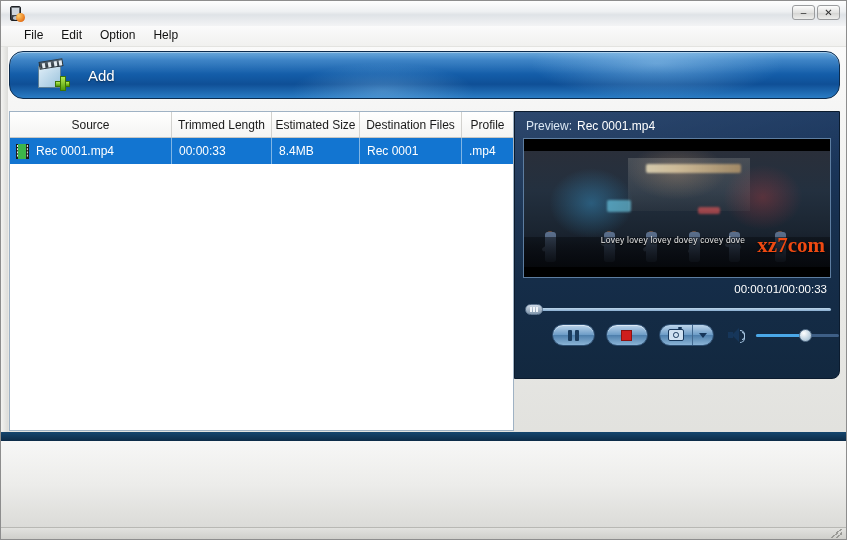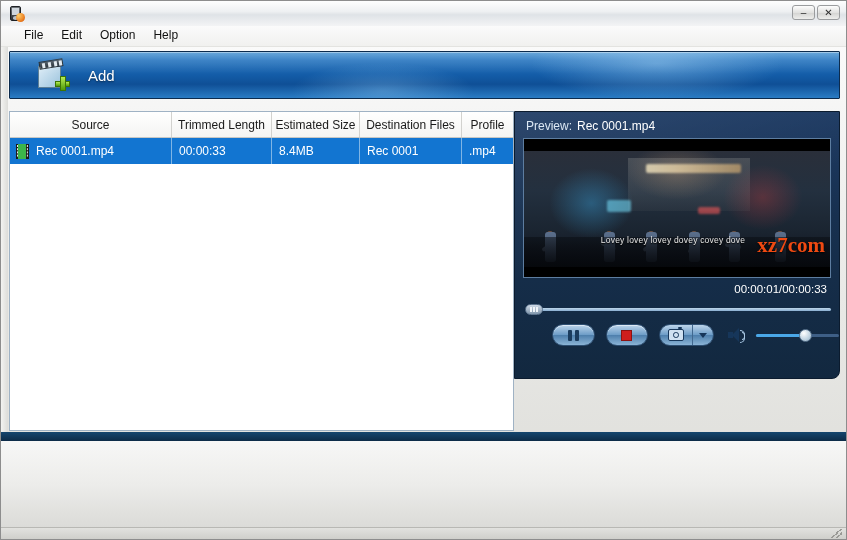--- a/index.html
+++ b/index.html
@@ -61,21 +61,21 @@
   .menu-item{
     font-size:12px;color:#111;padding:2px 9px;border-radius:2px;cursor:default;
   }
 
   
   .addbar-wrap{
     position:absolute;left:8px;top:50px;width:831px;height:48px;
   }
   .addbar{
     width:100%;height:100%;box-sizing:border-box;
-    border:1px solid #0c2b4d;border-radius:1px;
+    border:1px solid #0c2b4d;border-radius:14px;
     background:
       radial-gradient(ellipse 180px 50px at 78% 25%, rgba(160,210,245,.45), rgba(160,210,245,0) 70%),
       radial-gradient(ellipse 130px 40px at 45% 85%, rgba(150,205,245,.35), rgba(150,205,245,0) 70%),
       linear-gradient(180deg,#3f8fd0 0%,#1f70bd 18%,#135ba6 52%,#0f4f96 70%,#2a7cc4 100%);
     display:flex;align-items:center;position:relative;overflow:hidden;
     box-shadow:inset 0 1px 0 rgba(255,255,255,.38);
   }
   .addbar::after{
     content:"";position:absolute;left:0;top:0;right:0;height:48%;
     background:linear-gradient(180deg,rgba(255,255,255,.22),rgba(255,255,255,0));

